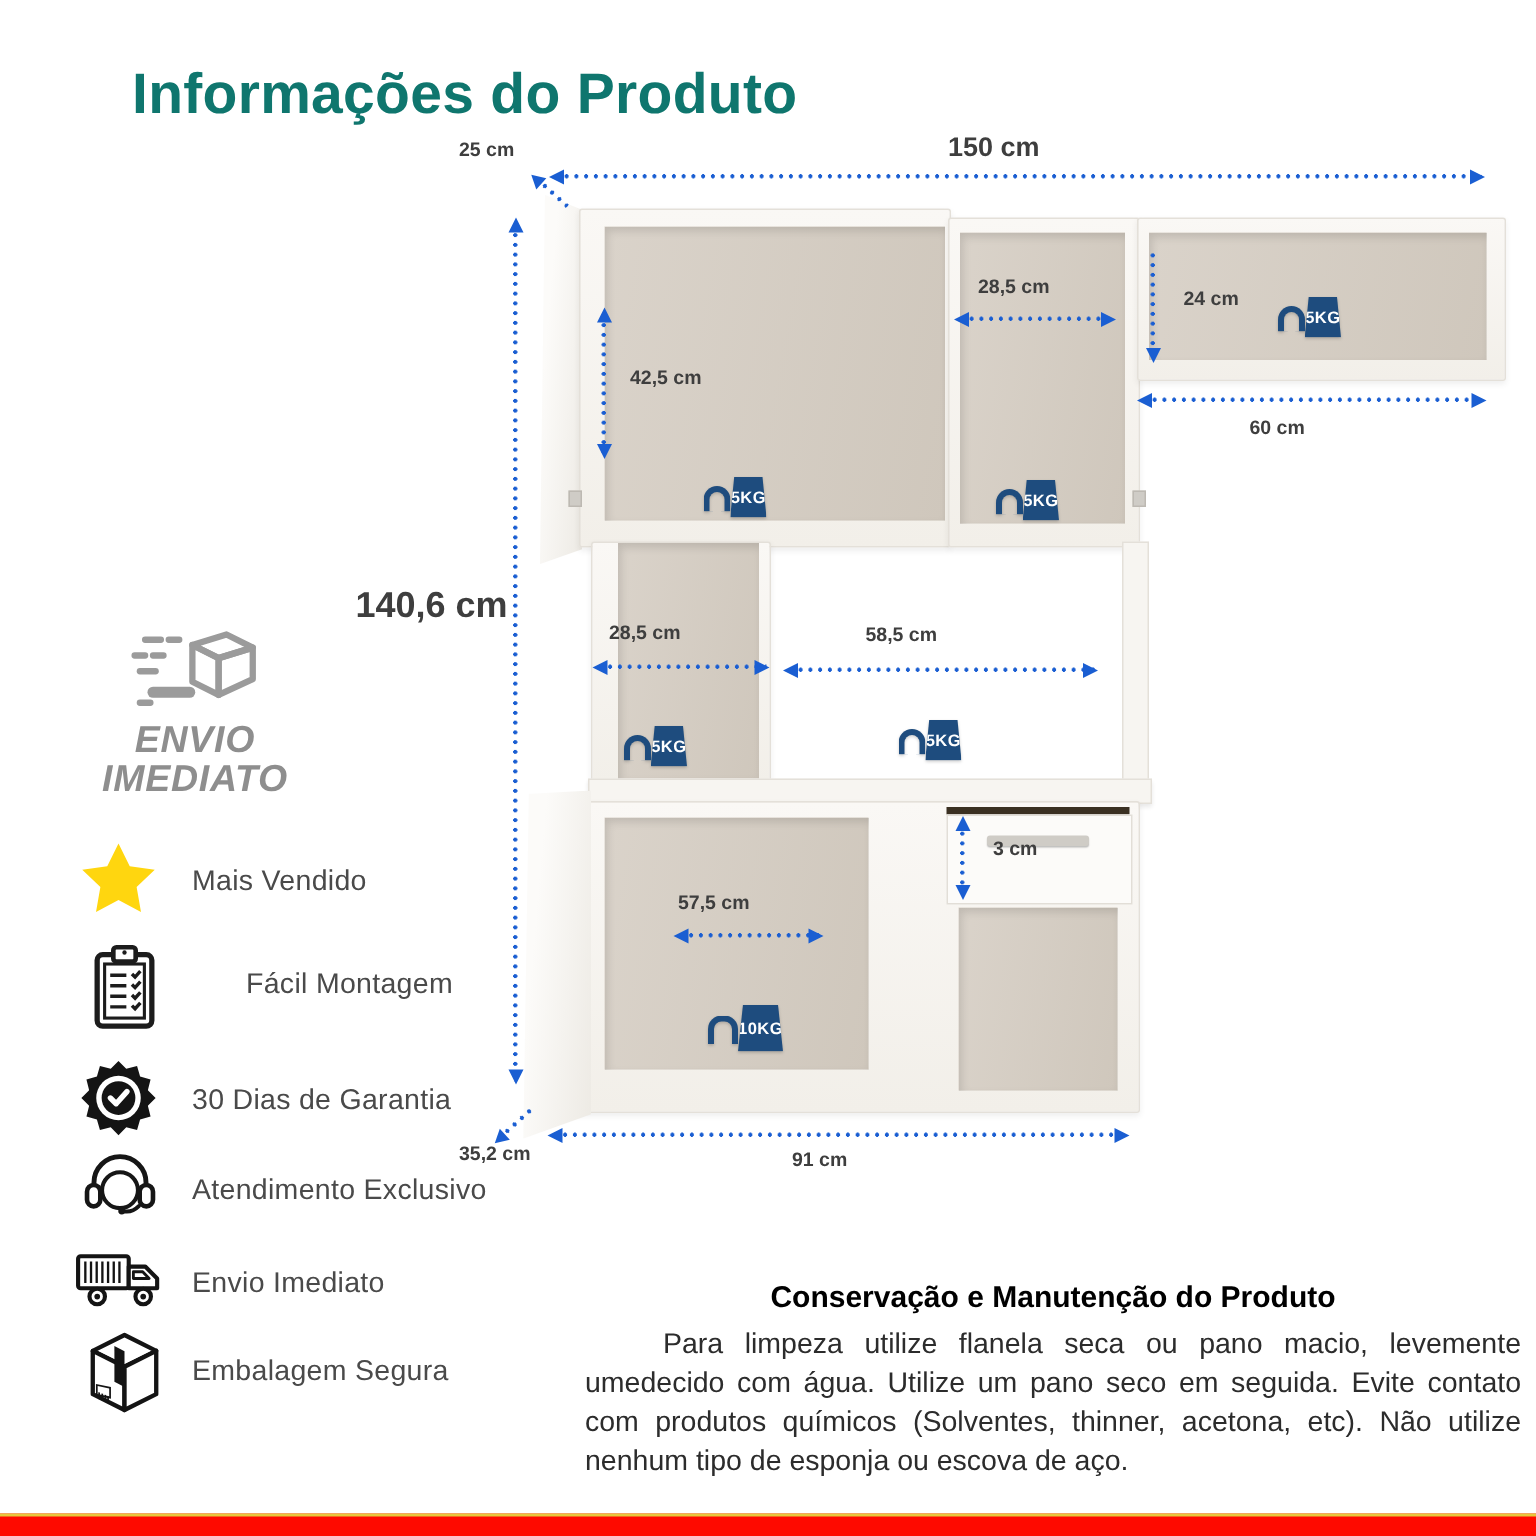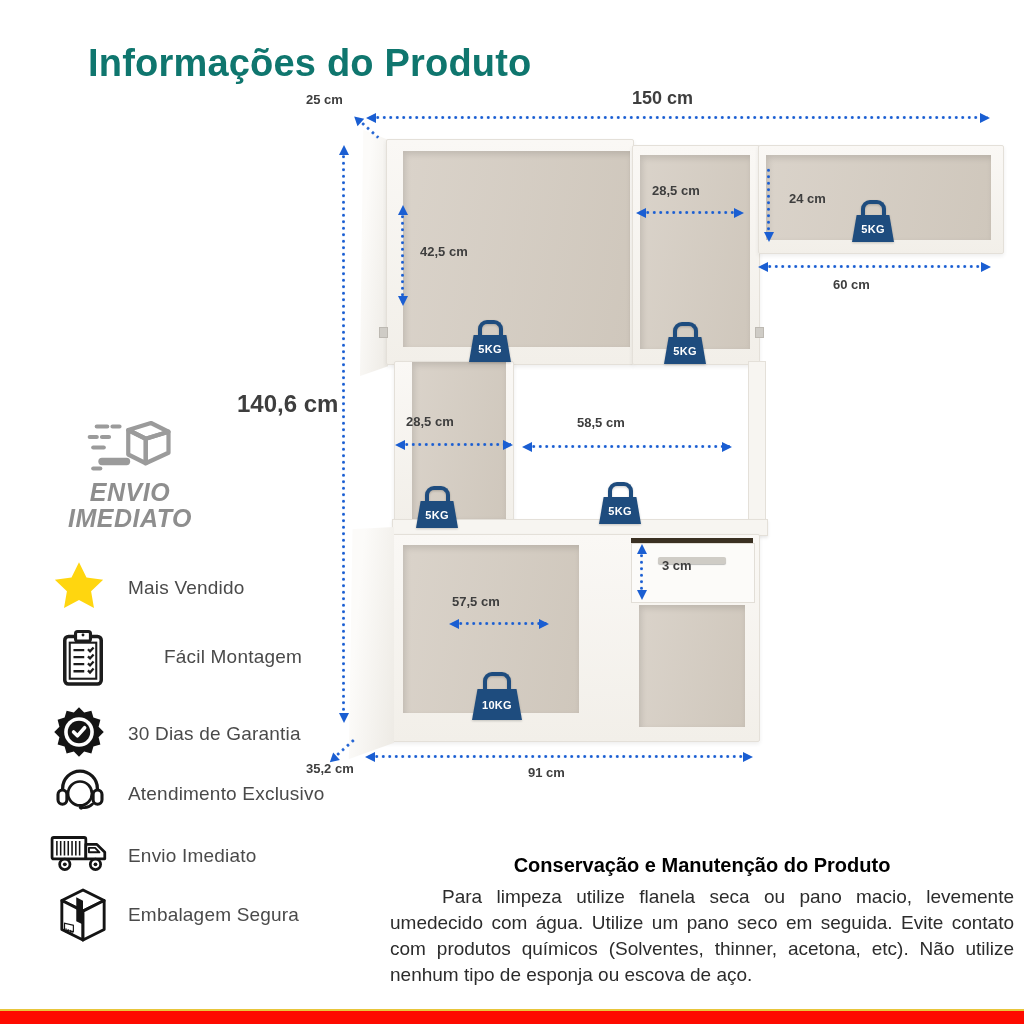--- a/index.html
+++ b/index.html
@@ -31,21 +31,21 @@
   .ah::after{content:"";position:absolute;right:-2px;top:50%;transform:translateY(-50%);border-top:5.5px solid transparent;border-bottom:5.5px solid transparent;border-left:10px solid var(--blue);}
   .av{position:absolute;width:3px;background-image:radial-gradient(circle closest-side,var(--blue) 85%,rgba(26,94,210,0));background-size:3px 6.5px;background-repeat:repeat-y;}
   .av::before{content:"";position:absolute;top:-2px;left:50%;transform:translateX(-50%);border-left:5.5px solid transparent;border-right:5.5px solid transparent;border-bottom:10px solid var(--blue);}
   .av::after{content:"";position:absolute;bottom:-2px;left:50%;transform:translateX(-50%);border-left:5.5px solid transparent;border-right:5.5px solid transparent;border-top:10px solid var(--blue);}
   .av.no-top::before{display:none;}
   .ad{position:absolute;height:3px;background-image:radial-gradient(circle closest-side,var(--blue) 85%,rgba(26,94,210,0));background-size:6.5px 3px;background-repeat:repeat-x;transform-origin:left center;}
   .ad::before{content:"";position:absolute;left:-2px;top:50%;transform:translateY(-50%);border-top:5px solid transparent;border-bottom:5px solid transparent;border-right:9px solid var(--blue);}
   .dim{position:absolute;font-weight:700;font-size:13px;color:var(--ink);white-space:nowrap;}
 
   
-  .bag{position:absolute;width:42px;display:flex;flex-direction:column;align-items:center;filter:drop-shadow(0 1px 1px rgba(0,0,0,.2));}
+  .bag{position:absolute;width:42px;display:flex;flex-direction:row;align-items:center;filter:drop-shadow(0 1px 1px rgba(0,0,0,.2));}
   .bag .handle{width:17px;height:13px;border:4px solid var(--navy);border-bottom:0;border-radius:9px 9px 0 0;}
   .bag .body{margin-top:-2px;width:100%;height:27px;background:var(--navy);clip-path:polygon(11% 0,89% 0,100% 100%,0 100%);display:flex;align-items:center;justify-content:center;}
   .bag .body span{color:#fff;font-size:11px;font-weight:800;letter-spacing:.3px;}
   .bag.big{width:50px;}
   .bag.big .handle{width:20px;height:15px;}
   .bag.big .body{height:31px;}
 
   
   .logo{position:absolute;left:52px;top:416px;width:132px;text-align:center;margin-left:12px;}
   .logo-text{margin-top:4px;color:#8e8e8e;font-style:italic;font-weight:800;font-size:25px;line-height:1.02;letter-spacing:.5px;}

